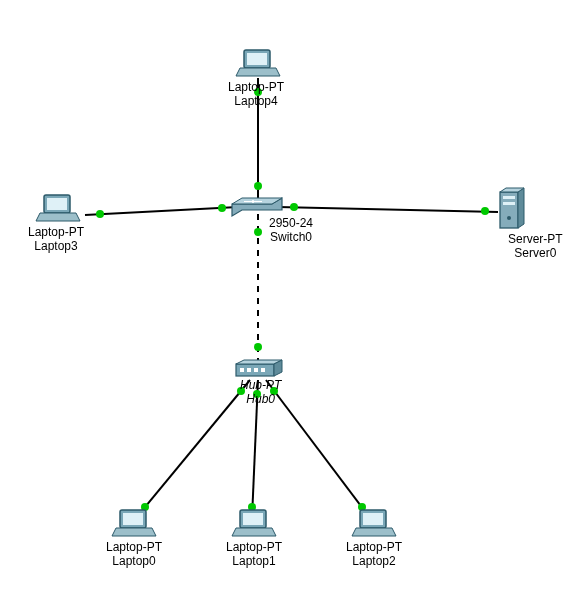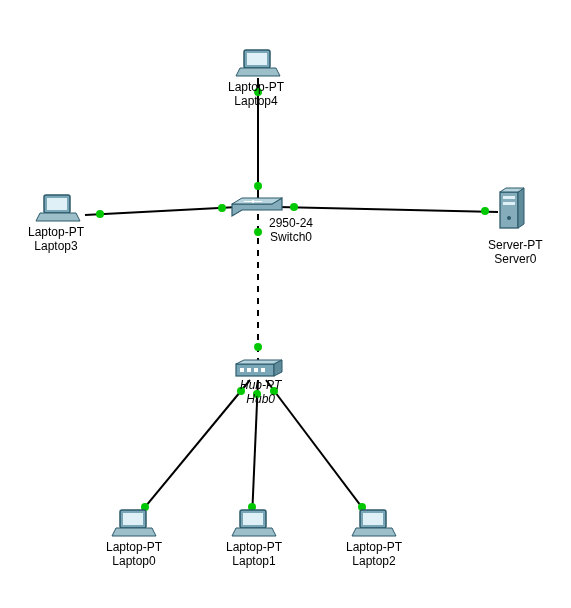--- a/index.html
+++ b/index.html
@@ -124,21 +124,21 @@
 <div class="node" style="left:28px; top:225px;">
   <span class="node-label">Laptop-PT</span>
   <span class="node-label">Laptop3</span>
 </div>
 
 <div class="node" style="left:232px; top:216px;margin-left:37px;">
   <span class="node-label">2950-24</span>
   <span class="node-label">Switch0</span>
 </div>
 
-<div class="node" style="left:488px; top:232px;margin-top:6px;">
+<div class="node" style="left:508px; top:232px;">
   <span class="node-label">Server-PT</span>
   <span class="node-label">Server0</span>
 </div>
 
 <div class="node" style="left:240px; top:378px;font-style:italic;">
   <span class="node-label">Hub-PT</span>
   <span class="node-label">Hub0</span>
 </div>
 
 <div class="node" style="left:106px; top:540px;">

